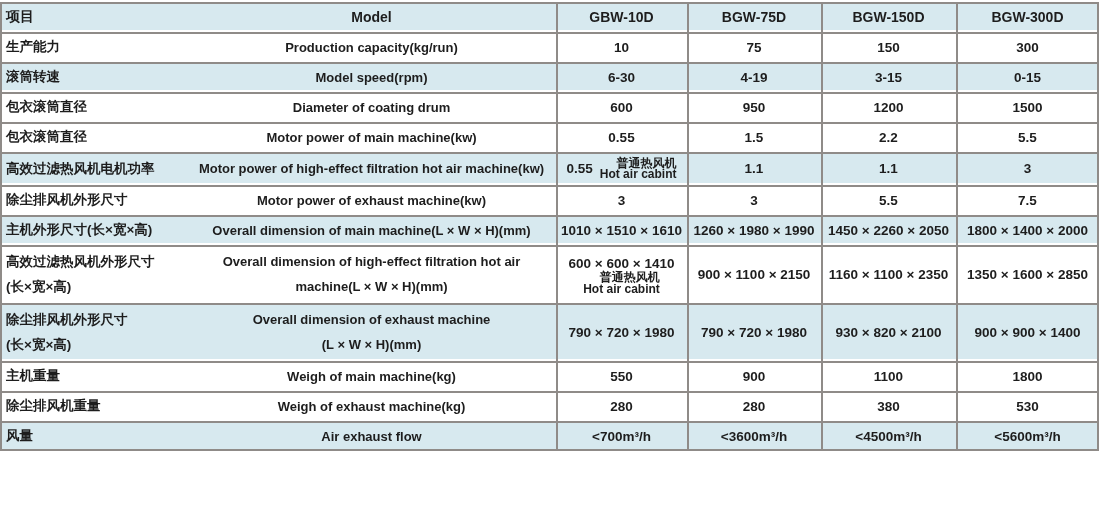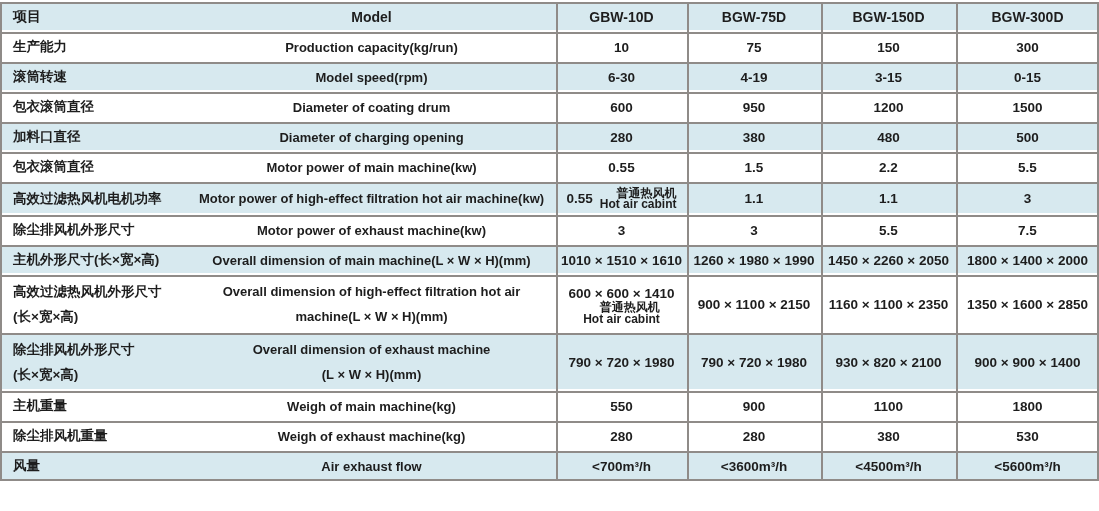--- a/index.html
+++ b/index.html
@@ -27,21 +27,21 @@
     vertical-align: middle;
     font-size: 13.5px;
     padding: 0;
     overflow: hidden;
   }
   tr.alt td { background: #d7e9ef; }
   tr:last-child td { border-bottom: 2px solid #8f8b88; }
 
   td.item {
     text-align: left;
-    padding-left: 13px;
+    padding-left: 6px;
   }
   td.model {
     text-align: center;
     padding-left: 7px;
     font-size: 13px;
   }
   td.val {
     text-align: center;
   }
   tr.head td { font-size: 14px; }
@@ -123,28 +123,20 @@
 
       <tr>
         <td class="item">包衣滚筒直径</td>
         <td class="model">Diameter of coating drum</td>
         <td class="val">600</td>
         <td class="val">950</td>
         <td class="val">1200</td>
         <td class="val">1500</td>
       </tr>
 
-      <tr class="alt">
-        <td class="item">加料口直径</td>
-        <td class="model">Diameter of charging opening</td>
-        <td class="val">280</td>
-        <td class="val">380</td>
-        <td class="val">480</td>
-        <td class="val">500</td>
-      </tr>
 
       <tr>
         <td class="item">包衣滚筒直径</td>
         <td class="model">Motor power of main machine(kw)</td>
         <td class="val">0.55</td>
         <td class="val">1.5</td>
         <td class="val">2.2</td>
         <td class="val">5.5</td>
       </tr>
 

